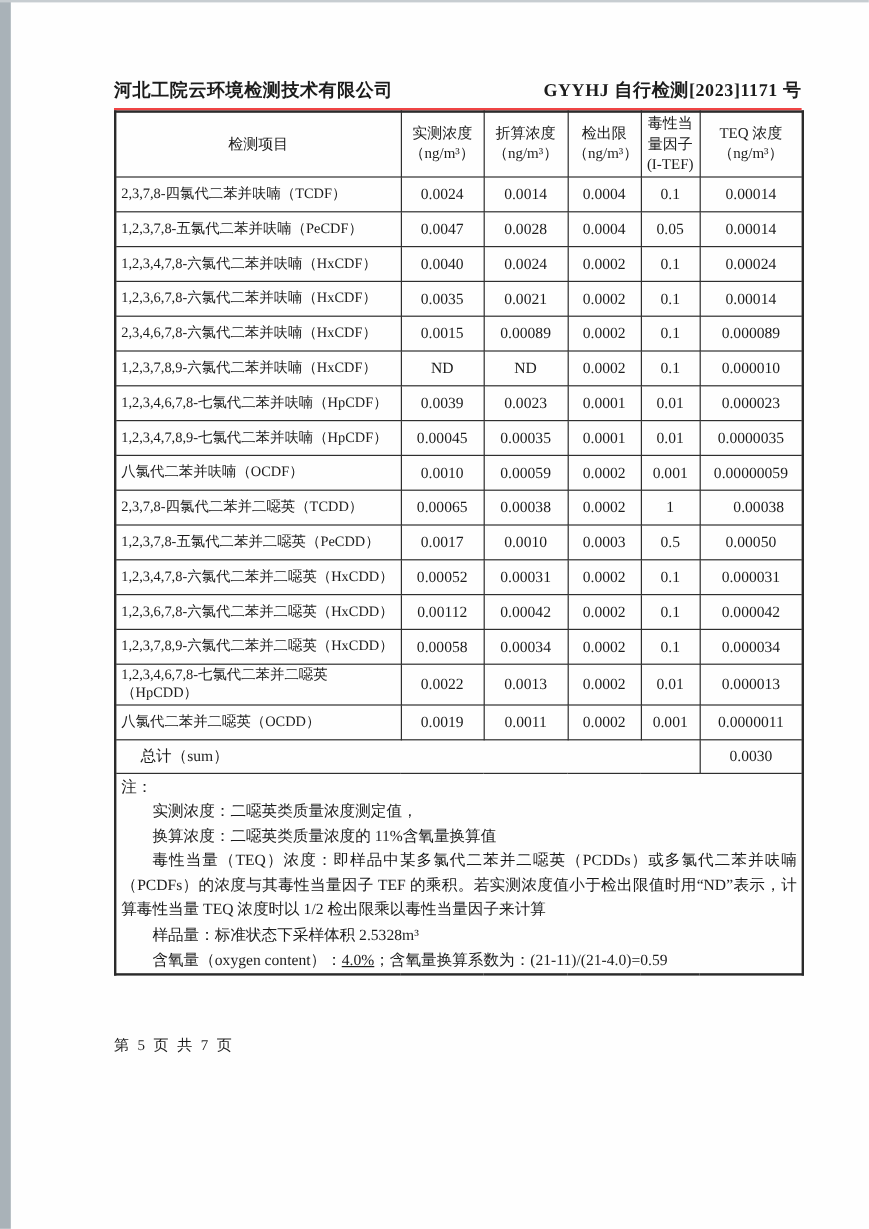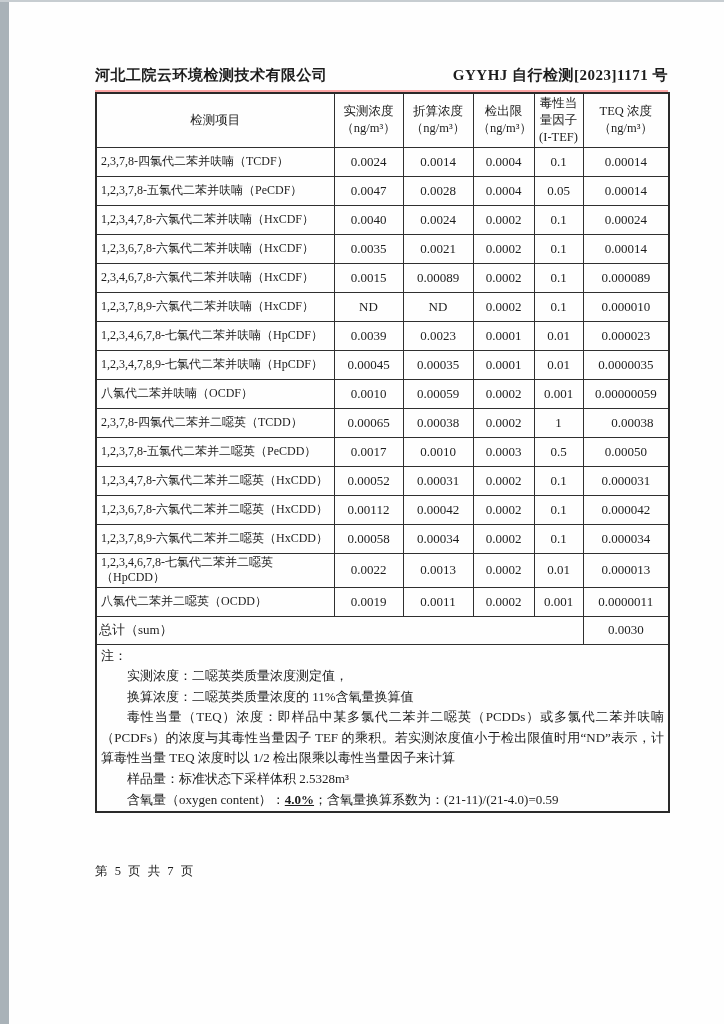--- a/index.html
+++ b/index.html
@@ -8,21 +8,21 @@
     background:#fefefe;
     font-family:"Liberation Serif","DejaVu Serif",serif;
     color:#1c1c1c;overflow:hidden;
   }
   .scan-edge-left{position:absolute;left:0;top:0;width:9px;height:1024px;background:#a9b2b8;}
   .scan-edge-top{position:absolute;left:0;top:0;width:724px;height:2px;background:#c7cdd1;}
   .page{position:absolute;left:95px;top:0;width:573px;}
   
   .doc-header{
     margin-top:66px;display:flex;justify-content:space-between;align-items:flex-end;
-    padding-bottom:5px;border-bottom:2px solid #fca5a5;
+    padding-bottom:5px;border-bottom:2px solid #ef4444;
     font-size:15px;font-weight:600;letter-spacing:.5px;
   }
   
   .meta{margin:5px 0 7px 0;font-weight:bold;font-size:14px;}
   .meta .line{line-height:21px;white-space:nowrap;}
   
   table.report{
     border-collapse:collapse;width:573px;table-layout:fixed;
     border:2px solid #2a2a2a;
   }
@@ -35,26 +35,26 @@
   thead th{
     height:54px;font-weight:normal;font-size:12.5px;text-align:center;
     white-space:pre-line;line-height:1.35;
   }
   tbody td{height:29px;}
   td.item{font-size:12px;text-align:left;line-height:1.3;}
   td.num{font-size:13px;text-align:center;line-height:1.25;}
   
   tbody tr:nth-child(10) td.num:last-child{padding-left:13px;padding-right:0;word-break:break-all;margin-top:31px;}
   tr.total-row td{height:28px;}
-  tr.total-row td.total-label{font-size:13px;text-align:left;padding-left:2px;}
+  tr.total-row td.total-label{font-size:13px;text-align:left;padding-left:20px;}
   
   td.notes-cell{padding:4px 8px 10px 8px;}
   .note-line{font-size:13px;line-height:1.58;text-align:justify;}
   .note-line.indent{text-indent:2em;}
-  .note-line .underline{text-decoration:underline;font-weight:bold;}
+  .note-line .underline{text-decoration:underline;}
   
   .footer{margin-top:50px;font-size:12.5px;letter-spacing:2px;}
 </style>
 </head>
 <body>
 
 <div class="scan-edge-left"></div>
 <div class="scan-edge-top"></div>
 
 <div class="page">

